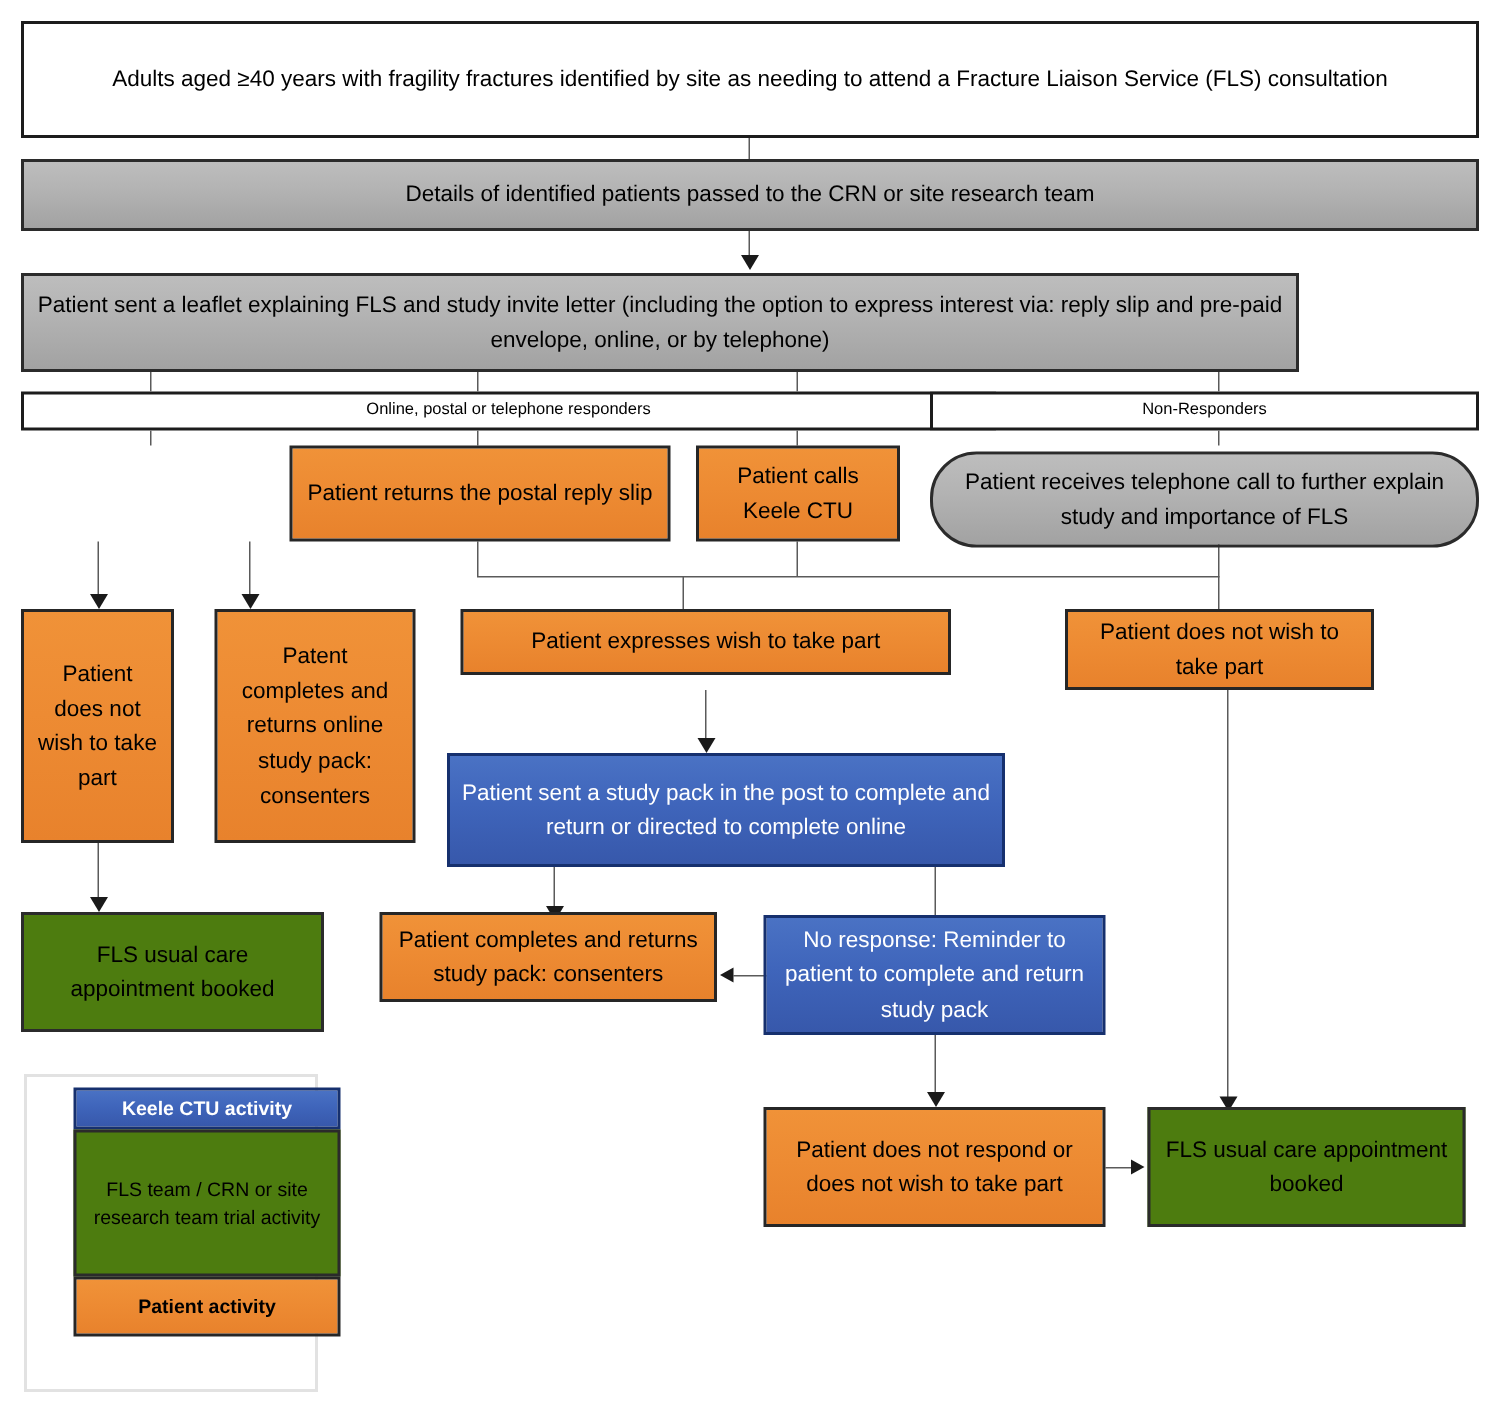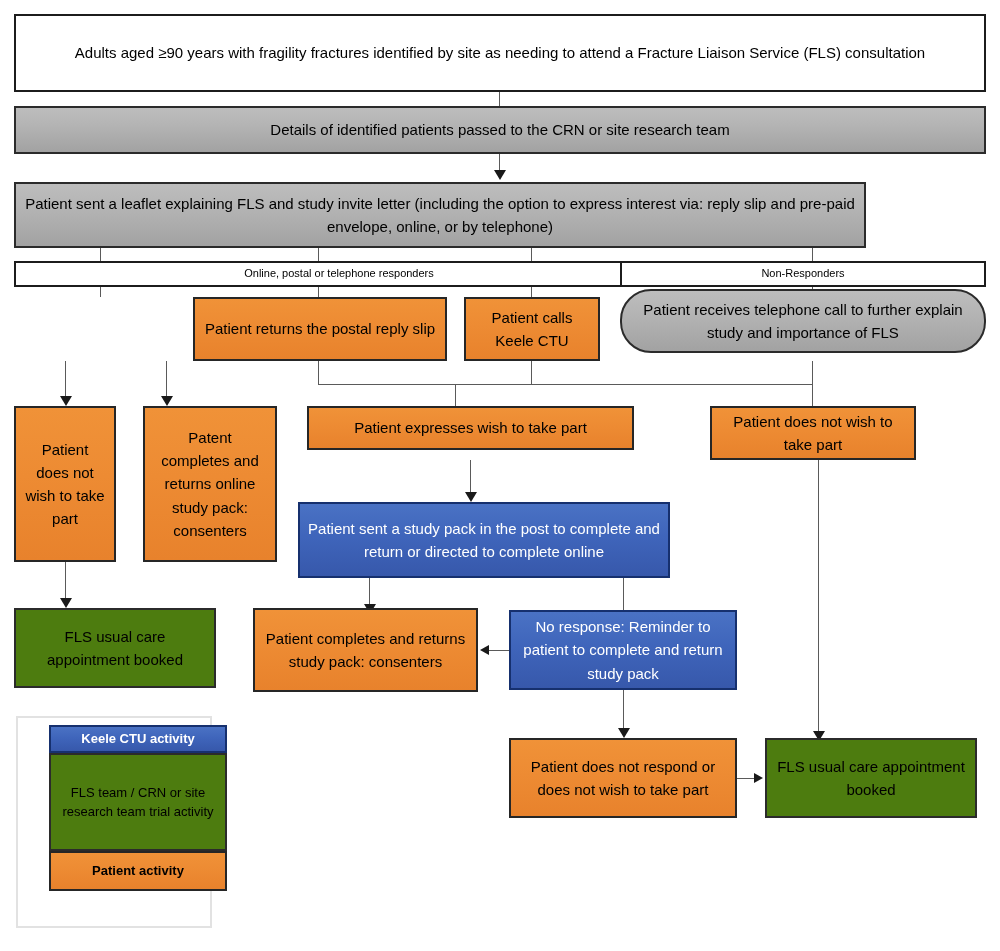--- a/index.html
+++ b/index.html
@@ -132,21 +132,21 @@
   }
   #legend .legend-item.grey { height: 98px; text-align: center; }
   #legend .legend-item.orange { height: 40px; font-weight: bold; }
 </style>
 </head>
 <body>
 
 <div id="canvas">
 
   <div class="node fill-white" style="left:14px; top:14px; width:972px; height:78px;">
-    <span class="txt">Adults aged ≥90 years with fragility fractures identified by site as needing to attend a Fracture Liaison Service (FLS) consultation</span>
+    <span class="txt">Adults aged ≥40 years with fragility fractures identified by site as needing to attend a Fracture Liaison Service (FLS) consultation</span>
   </div>
 
   <div class="edge v" style="left:499px; top:92px; height:14px;"></div>
 
   <div class="node fill-grey" style="left:14px; top:106px; width:972px; height:48px;">
     <span class="txt">Details of identified patients passed to the CRN or site research team</span>
   </div>
 
   <div class="edge v" style="left:499px; top:154px; height:20px;"></div>
   <div class="arrow down" style="left:494px; top:170px;"></div>
@@ -175,21 +175,21 @@
 
 
   <div class="node fill-orange" style="left:193px; top:297px; width:254px; height:64px;">
     <span class="txt">Patient returns the postal reply slip</span>
   </div>
 
   <div class="node fill-orange" style="left:464px; top:297px; width:136px; height:64px;">
     <span class="txt">Patient calls Keele CTU</span>
   </div>
 
-  <div class="node fill-grey" style="left:620px; top:289px; width:366px; height:64px;border-radius:31px;">
+  <div class="node fill-grey" style="left:620px; top:301px; width:366px; height:64px;border-radius:31px;">
     <span class="txt">Patient receives telephone call to further explain study and importance of FLS</span>
   </div>
 
   <div class="edge v" style="left:65px; top:361px; height:38px;"></div>
   <div class="arrow down" style="left:60px; top:396px;"></div>
 
   <div class="edge v" style="left:166px; top:361px; height:38px;"></div>
   <div class="arrow down" style="left:161px; top:396px;"></div>
 
   <div class="edge v" style="left:318px; top:361px; height:23px;"></div>
@@ -233,21 +233,21 @@
 
   <div class="edge v" style="left:369px; top:578px; height:30px;"></div>
   <div class="arrow down" style="left:364px; top:604px;"></div>
 
   <div class="edge v" style="left:623px; top:578px; height:32px;"></div>
 
   <div class="node fill-grey-flat" style="left:14px; top:608px; width:202px; height:80px;">
     <span class="txt">FLS usual care appointment booked</span>
   </div>
 
-  <div class="node fill-orange" style="left:253px; top:608px; width:225px; height:84px;">
+  <div class="node fill-orange" style="left:253px; top:608px; width:225px; height:60px;">
     <span class="txt">Patient completes and returns study pack: consenters</span>
   </div>
 
   <div class="node fill-blue" style="left:509px; top:610px; width:228px; height:80px;">
     <span class="txt">No response: Reminder to patient to complete and return study pack</span>
   </div>
 
   <div class="edge h" style="left:489px; top:650px; width:22px;"></div>
   <div class="arrow left" style="left:480px; top:645px;"></div>
 

